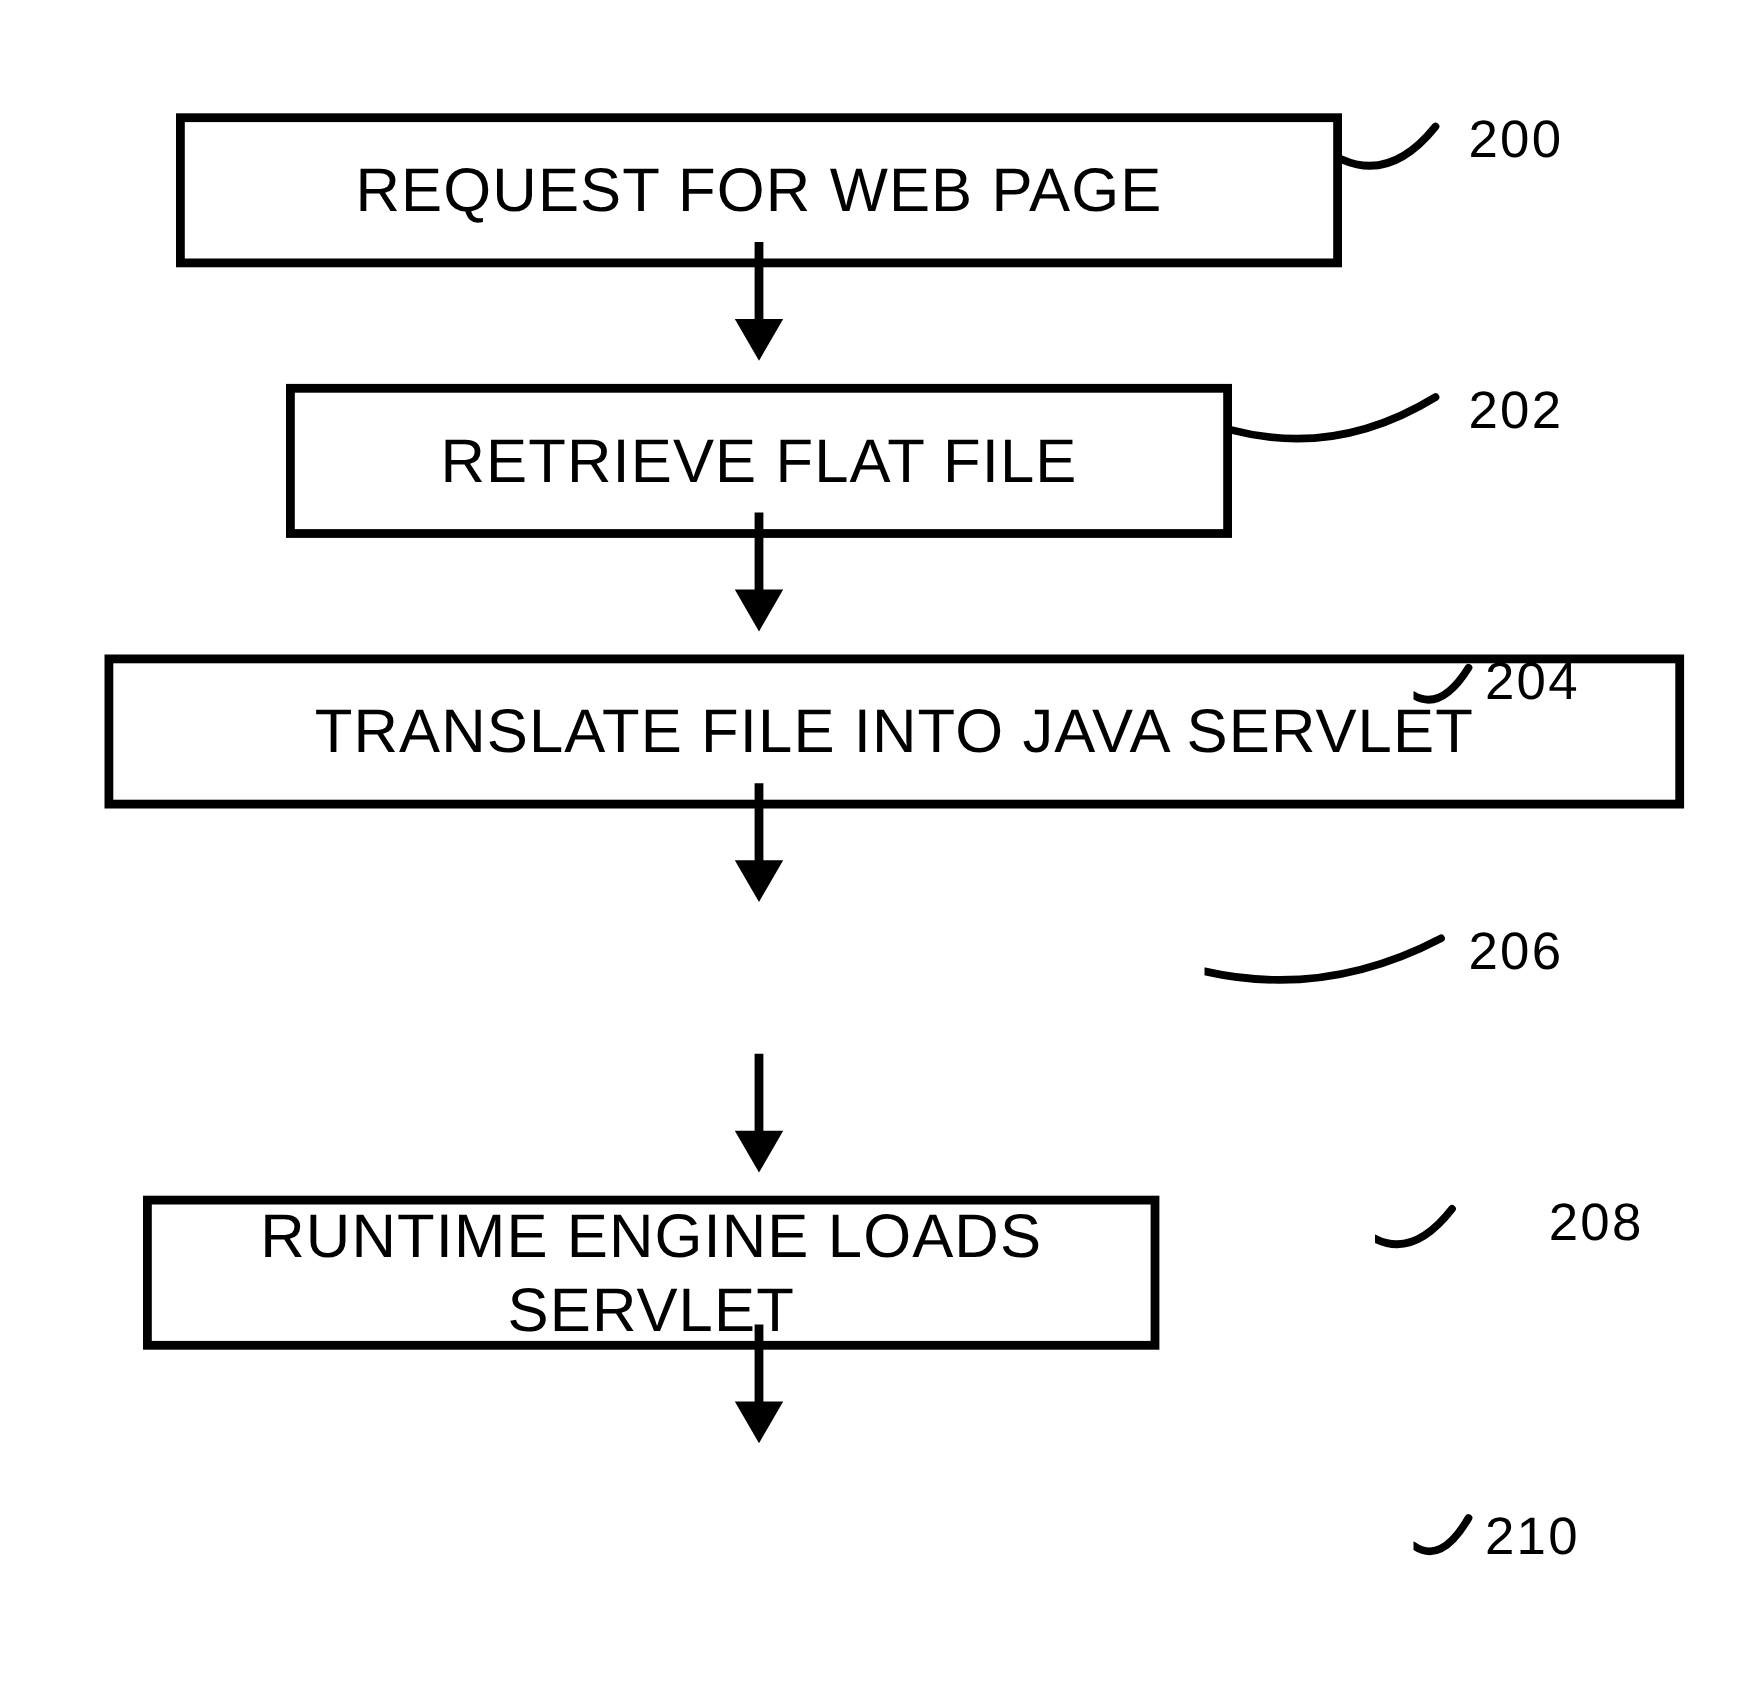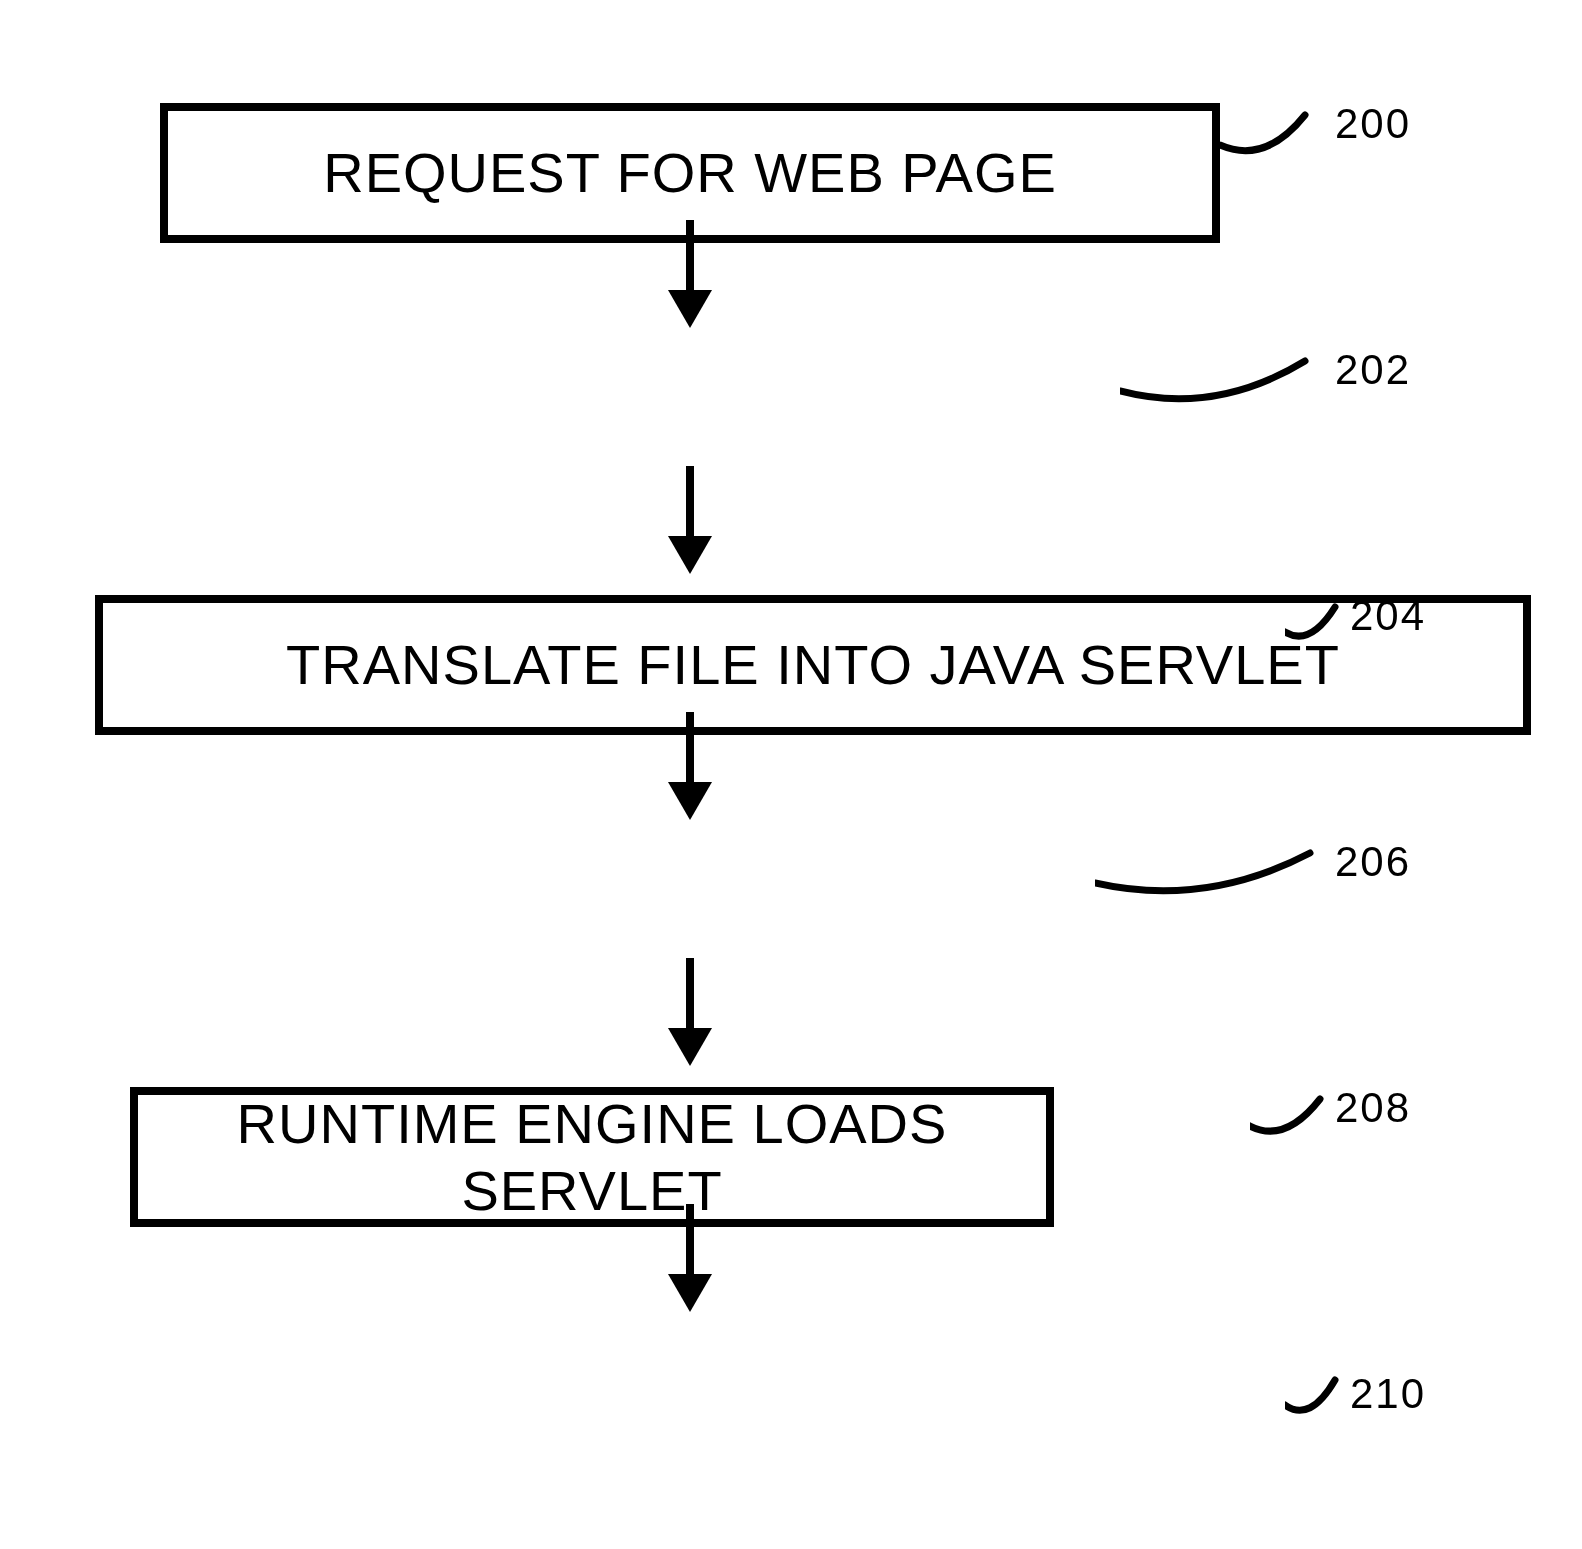--- a/index.html
+++ b/index.html
@@ -29,21 +29,21 @@
   .box-label {
     font-size: 56px;
     font-weight: 400;
     letter-spacing: 1px;
     line-height: 1.2;
     font-stretch: condensed;
     font-family: "Arial Narrow", Arial, Helvetica, sans-serif;
   }
   .ref {
     position: absolute;
-    font-size: 42px;
+    font-size: 48px;
     font-family: "Arial Narrow", Arial, Helvetica, sans-serif;
     letter-spacing: 2px;
   }
   .connector-curve {
     position: absolute;
   }
   .arrow-svg {
     position: absolute;
     overflow: visible;
   }
@@ -59,20 +59,23 @@
   <svg class="connector-curve" style="left:1220px; top:110px;" width="100" height="70">
     <path d="M0 35 Q 45 55 85 5" stroke="#000" stroke-width="7" fill="none" stroke-linecap="round"></path>
   </svg>
   <div class="ref" style="left:1335px; top:100px;">200</div>
 
   <svg class="arrow-svg" style="left:660px; top:220px;" width="60" height="110">
     <line x1="30" y1="0" x2="30" y2="78" stroke="#000" stroke-width="8"></line>
     <polygon points="30,108 8,70 52,70" fill="#000"></polygon>
   </svg>
 
+  <div class="box" style="left:260px; top:326px; width:860px; height:140px;">
+    <span class="box-label">RETRIEVE FLAT FILE</span>
+  </div>
   <svg class="connector-curve" style="left:1120px; top:356px;" width="200" height="70">
     <path d="M0 35 Q 95 60 185 5" stroke="#000" stroke-width="7" fill="none" stroke-linecap="round"></path>
   </svg>
   <div class="ref" style="left:1335px; top:346px;">202</div>
 
   <svg class="arrow-svg" style="left:660px; top:466px;" width="60" height="110">
     <line x1="30" y1="0" x2="30" y2="78" stroke="#000" stroke-width="8"></line>
     <polygon points="30,108 8,70 52,70" fill="#000"></polygon>
   </svg>
 
@@ -98,21 +101,21 @@
     <line x1="30" y1="0" x2="30" y2="78" stroke="#000" stroke-width="8"></line>
     <polygon points="30,108 8,70 52,70" fill="#000"></polygon>
   </svg>
 
   <div class="box" style="left:130px; top:1064px; width:924px; height:140px;">
     <span class="box-label">RUNTIME ENGINE LOADS SERVLET</span>
   </div>
   <svg class="connector-curve" style="left:1250px; top:1094px;" width="80" height="70">
     <path d="M0 32 Q 35 50 70 5" stroke="#000" stroke-width="7" fill="none" stroke-linecap="round"></path>
   </svg>
-  <div class="ref" style="left:1335px; top:1084px;text-align:right;">208</div>
+  <div class="ref" style="left:1408px; top:1084px;text-align:right;">208</div>
 
   <svg class="arrow-svg" style="left:660px; top:1204px;" width="60" height="110">
     <line x1="30" y1="0" x2="30" y2="78" stroke="#000" stroke-width="8"></line>
     <polygon points="30,108 8,70 52,70" fill="#000"></polygon>
   </svg>
 
   <svg class="connector-curve" style="left:1285px; top:1375px;" width="60" height="70">
     <path d="M0 30 Q 25 48 50 5" stroke="#000" stroke-width="7" fill="none" stroke-linecap="round"></path>
   </svg>
   <div class="ref" style="left:1350px; top:1370px;">210</div>

